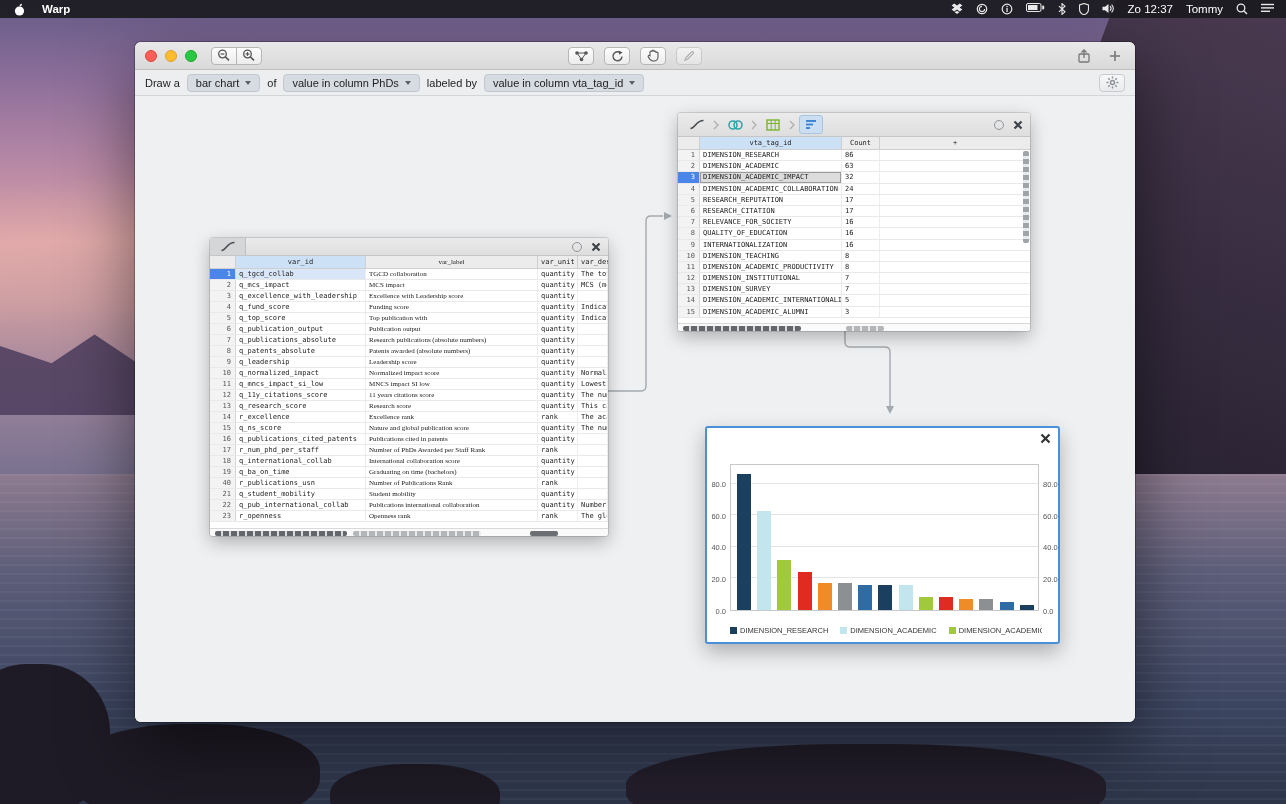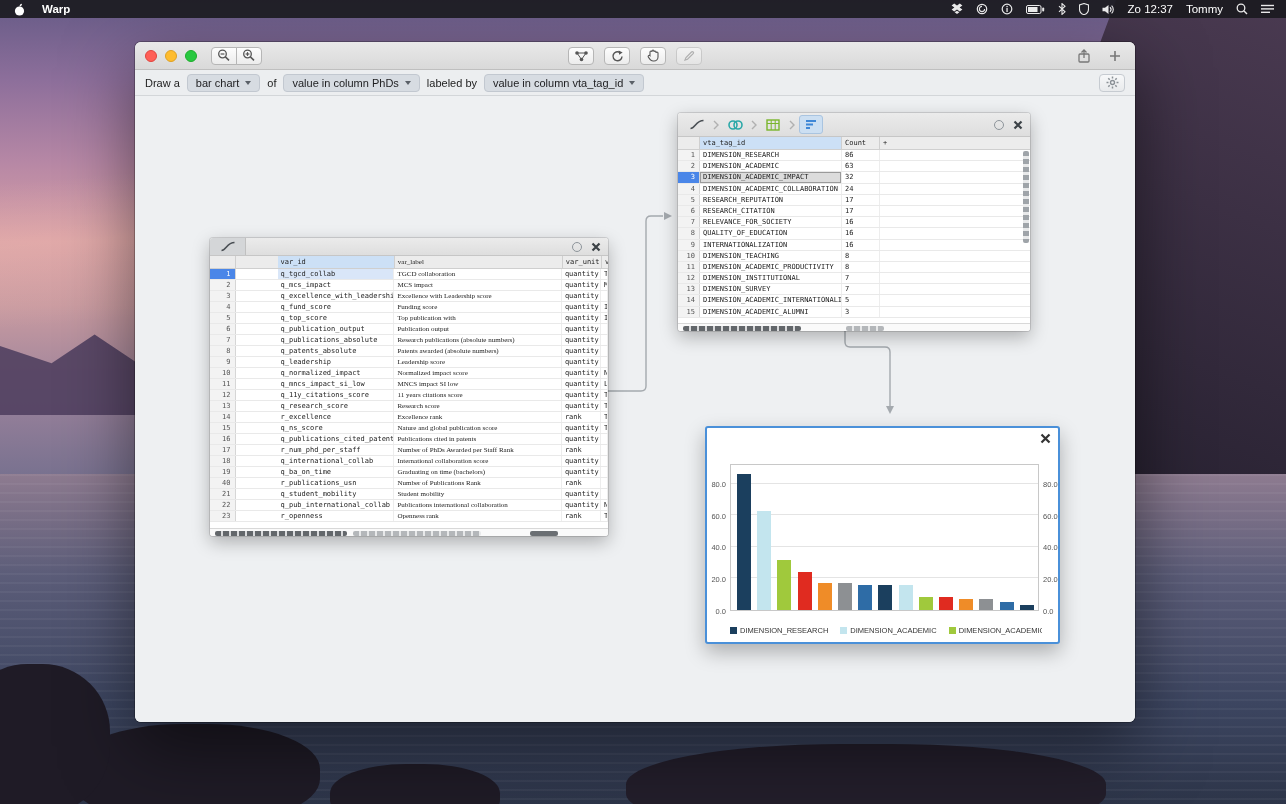--- a/index.html
+++ b/index.html
@@ -31,21 +31,21 @@
 
   
   .menubar { position:absolute; top:0; left:0; right:0; height:18px; z-index:60;
     background:rgba(26,26,30,0.9); color:#fff; display:flex; align-items:center;
     font-size:11.5px; padding:0 12px; }
   .menubar svg { display:block; }
   .apple { display:flex; align-items:center; padding:0 8px 0 2px; }
   .menu-item { padding:0 9px; white-space:nowrap; }
   .app-name { font-weight:bold; padding:0 9px; }
   .menus { display:flex; }
-  .menu-right { margin-left:auto; display:flex; align-items:center; gap:13px; }
+  .menu-right { margin-left:auto; display:flex; align-items:flex-start; gap:13px; }
   .menu-right .txt { white-space:nowrap; }
 
   
   .app-window { position:absolute; left:135px; top:42px; width:1000px; height:680px;
     border-radius:6px; background:#eef0f2; z-index:20;
     box-shadow:0 25px 70px rgba(0,0,0,0.5), 0 0 0 1px rgba(0,0,0,0.25); }
 
   .titlebar { position:relative; height:28px; background:linear-gradient(#e9e9e9,#d9d9d9);
     border-bottom:1px solid #bfbfbf; border-radius:6px 6px 0 0;
     display:flex; align-items:center; padding:0 10px; }
@@ -86,24 +86,24 @@
   .strip-right { margin-left:auto; display:flex; align-items:center; gap:9px; padding-right:7px; }
   .circle-o { width:10px; height:10px; border:1.6px solid #8e959b; border-radius:50%; }
 
   .left-table-panel { left:75px; top:141px; width:398px; height:298px; }
   .left-table-panel .panel-strip { height:18px; }
   .tab { width:36px; background:#d4d6d8; border-right:1px solid #c0c0c0; border-radius:3px 0 0 0;
     display:flex; align-items:center; justify-content:center; }
 
   .col-header-row { display:flex; height:13px; background:#ececec; border-bottom:1px solid #cfcfcf;
     font-family:"DejaVu Sans Mono", monospace; font-size:7px; line-height:13px; color:#222; }
-  .ch { border-right:1px solid #cfcfcf; padding:0 3px; white-space:nowrap; overflow:hidden; }
+  .ch { border-right:1px solid #cfcfcf; padding:0 3px; white-space:nowrap; overflow:hidden;text-align:center; }
   .ch.sel { background:#cce0f6; }
   .num-col { width:26px; }
-  .id-col { width:120px;margin-left:42px; }
+  .id-col { width:130px; }
   .label-col { width:172px;font-family:Liberation Serif, serif; }
   .unit-col { width:40px; }
   .desc-col { flex:1; border-right:none; }
 
   .rows { overflow:hidden; }
   .trow { display:flex; height:11px; line-height:11px; border-bottom:1px solid #e9e9e9;
     font-family:"DejaVu Sans Mono", monospace; font-size:7px; color:#222; background:#fff; }
   .cell { border-right:1px solid #ededed; padding:0 3px; white-space:nowrap; overflow:hidden; }
   .cell.num { width:26px; background:#f3f3f3; border-right:1px solid #d6d6d6; color:#555;
     text-align:right; padding-right:4px; }

